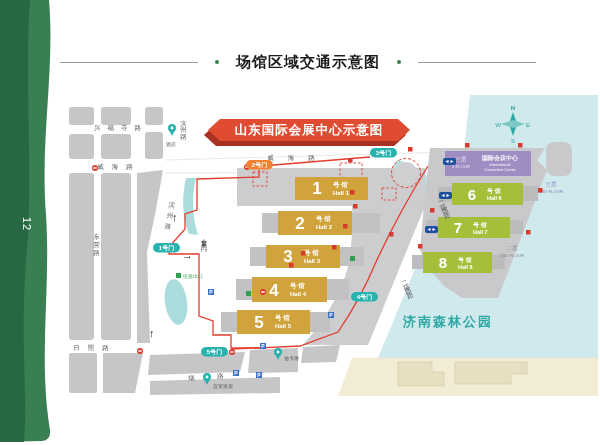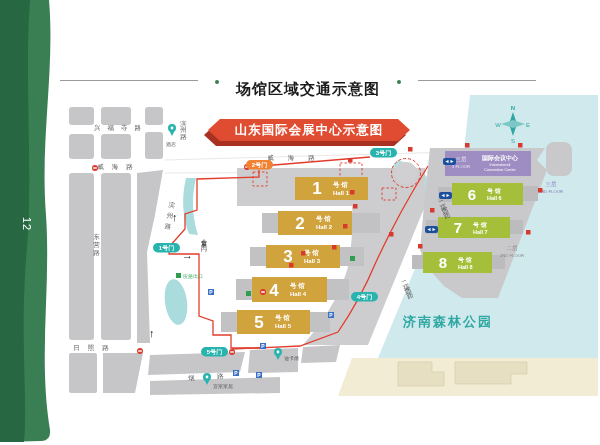--- a/index.html
+++ b/index.html
@@ -1,19 +1,19 @@
 <!DOCTYPE html>
 <html><head>
 <meta charset="utf-8">
 <style>
   html,body{margin:0;padding:0;background:#ffffff;}
   .page{position:relative;width:600px;height:445px;background:#ffffff;overflow:hidden;
         font-family:"Liberation Sans",sans-serif;}
-  .title-row{position:absolute;left:60px;top:80px;width:420px;height:20px;
-             display:flex;gap:17px;}
+  .title-row{position:absolute;left:60px;top:52px;width:420px;height:20px;
+             display:flex;align-items:center;gap:17px;}
   .title-line{height:1px;background:#9a9a9a;flex:0 0 auto;}
   .title-line.left{width:138px;}
   .title-line.right{width:118px;}
   .title-dot{width:4px;height:4px;border-radius:50%;background:#3a7d4e;flex:0 0 auto;}
   .title-text{font-size:15px;font-weight:bold;color:#1b1b1b;letter-spacing:1px;white-space:nowrap;}
   .page-num{position:absolute;left:20px;top:218px;color:#ffffff;font-size:11px;
             transform:rotate(90deg);letter-spacing:1px;}
   svg text{font-family:"Liberation Sans",sans-serif;}
   .street{font-size:6.5px;fill:#57575a;}
   .vtext{writing-mode:vertical-rl;text-orientation:upright;}

